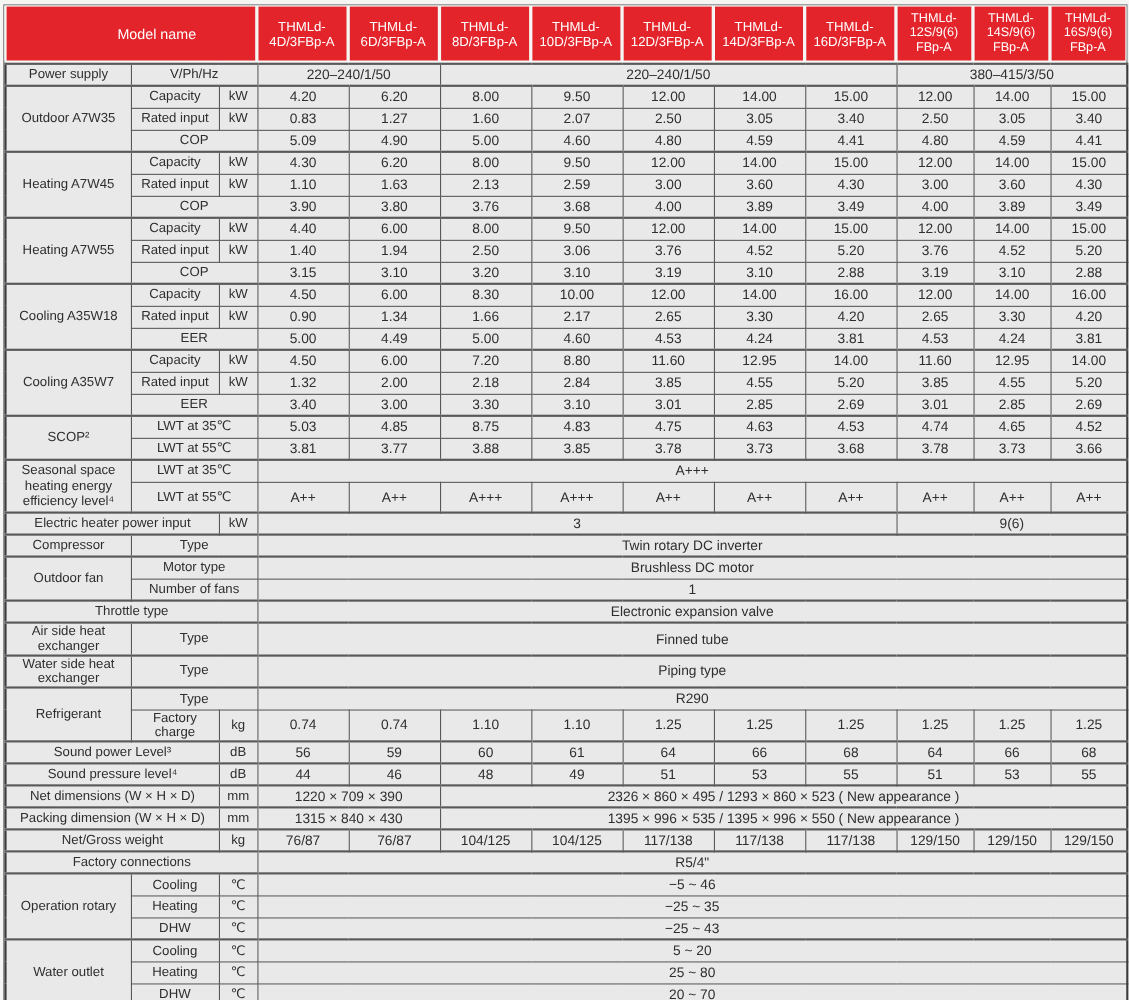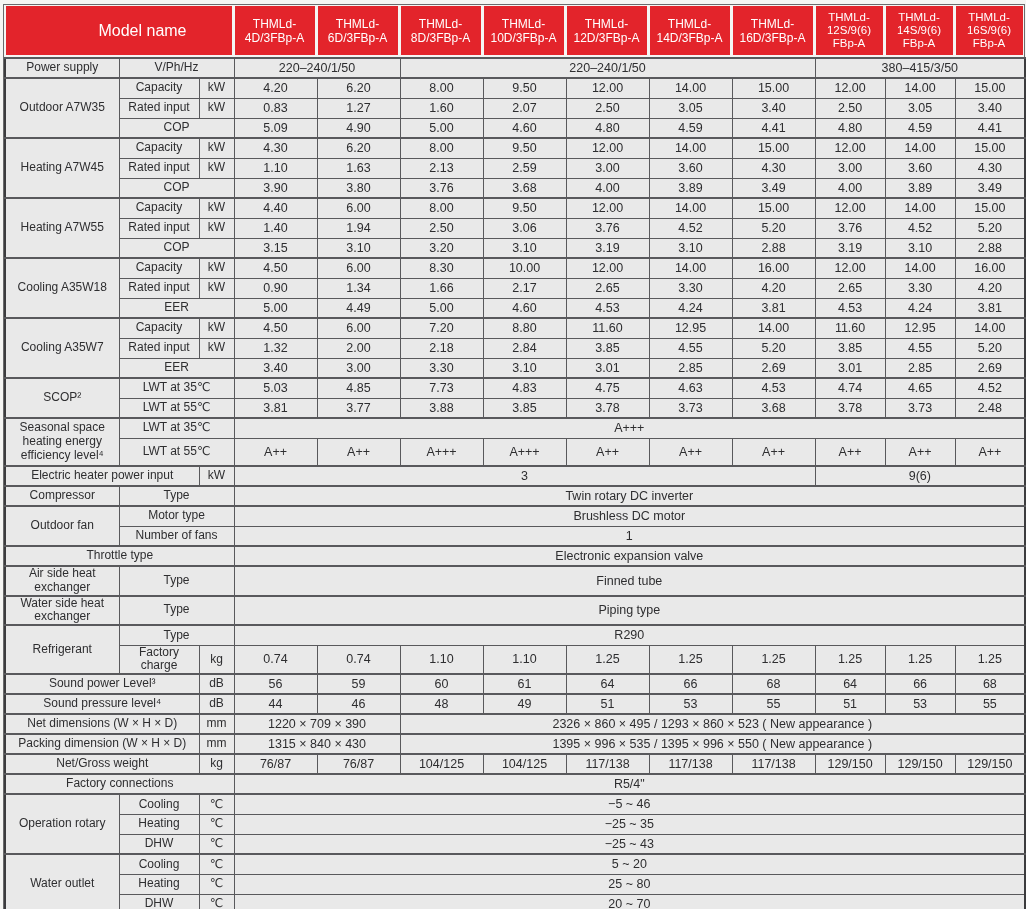--- a/index.html
+++ b/index.html
@@ -21,21 +21,21 @@
     grid-template-columns:229px repeat(7,83px) repeat(3,70px);
     height:50px; background:#f5f5f3; margin-bottom:2px;
   }
   .hcell {
     background:#e3242b; color:#ffffff;
     margin:1px 1.5px 0 1.5px;
     display:flex; align-items:center; justify-content:center;
     text-align:center; white-space:pre-line;
     font-size:12px; line-height:14px;
   }
-  .model-name-cell { font-size:16px;padding-left:48px; }
+  .model-name-cell { font-size:13px;padding-left:48px; }
   .s-model { font-size:11.5px; line-height:13px; }
 
   
   table.spec {
     border-collapse:collapse; table-layout:fixed;
     width:1020px; border:2px solid #3c3c3e;
   }
   table.spec td {
     border:1px solid #59595c; background:#e9e9e9;
     text-align:center; vertical-align:middle;
@@ -311,41 +311,41 @@
             <td class="cell-value">2.69</td>
             <td class="cell-value">3.01</td>
             <td class="cell-value">2.85</td>
             <td class="cell-value">2.69</td>
           </tr>
           <tr class="spec-row gs">
             <td class="cell-group" rowspan="2">SCOP²</td>
             <td class="cell-param" colspan="2">LWT at 35℃</td>
             <td class="cell-value">5.03</td>
             <td class="cell-value">4.85</td>
-            <td class="cell-value">7.73</td>
+            <td class="cell-value">8.75</td>
             <td class="cell-value">4.83</td>
             <td class="cell-value">4.75</td>
             <td class="cell-value">4.63</td>
             <td class="cell-value">4.53</td>
             <td class="cell-value">4.74</td>
             <td class="cell-value">4.65</td>
             <td class="cell-value">4.52</td>
           </tr>
           <tr class="spec-row">
             <td class="cell-param" colspan="2">LWT at 55℃</td>
             <td class="cell-value">3.81</td>
             <td class="cell-value">3.77</td>
             <td class="cell-value">3.88</td>
             <td class="cell-value">3.85</td>
             <td class="cell-value">3.78</td>
             <td class="cell-value">3.73</td>
             <td class="cell-value">3.68</td>
             <td class="cell-value">3.78</td>
             <td class="cell-value">3.73</td>
-            <td class="cell-value">2.48</td>
+            <td class="cell-value">3.66</td>
           </tr>
           <tr class="spec-row gs">
             <td class="cell-group" rowspan="2">Seasonal space heating energy efficiency level⁴</td>
             <td class="cell-param" colspan="2">LWT at 35℃</td>
             <td class="cell-span" colspan="10">A+++</td>
           </tr>
           <tr class="spec-row tall">
             <td class="cell-param" colspan="2">LWT at 55℃</td>
             <td class="cell-value">A++</td>
             <td class="cell-value">A++</td>

